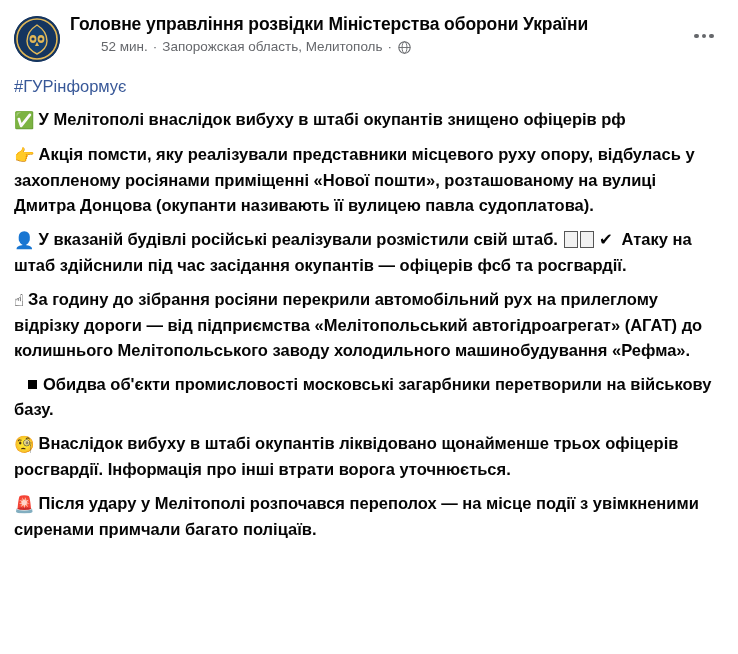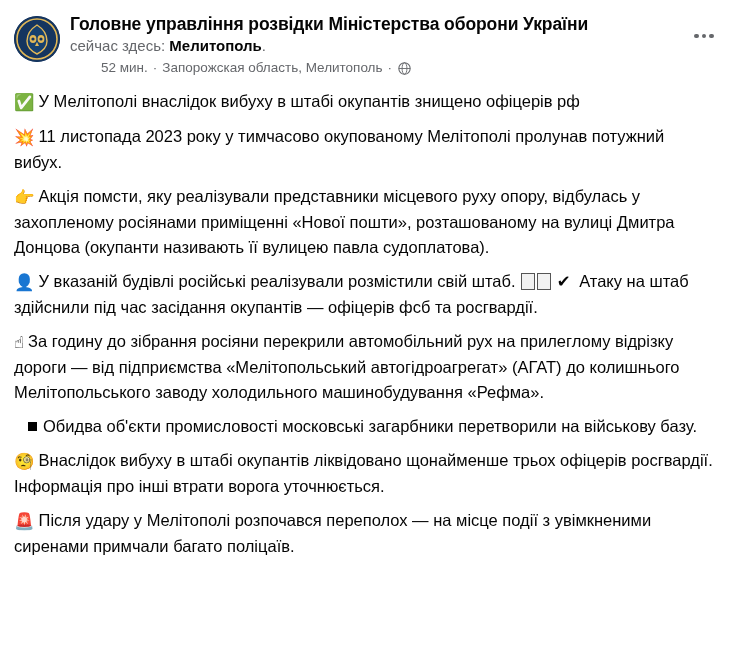--- a/index.html
+++ b/index.html
@@ -112,20 +112,21 @@
   .hashtag {
     color: #385898;
     font-size: 16.5px;
     line-height: 25px;
     display: block;
     margin-bottom: 8px;
   }
   .para {
     margin: 0 8px 9px 0;
     display: block;
+    font-weight: bold;
   }
   .emoji {
     font-family: "DejaVu Sans", "Liberation Sans", sans-serif;
     margin-right: 4px;
   }
   .box-emoji {
     display: inline-block;
     vertical-align: -1px;
   }
   .tofu {
@@ -159,24 +160,20 @@
         <path d="M23 9 C15 14 13 20 13 25 C13 31 17 35 23 38 C29 35 33 31 33 25 C33 20 31 14 23 9 Z" fill="#16406f" stroke="#e2b857" stroke-width="1.4"></path>
         <ellipse cx="19" cy="23" rx="3.4" ry="4" fill="#e2b857"></ellipse>
         <ellipse cx="27" cy="23" rx="3.4" ry="4" fill="#e2b857"></ellipse>
         <circle cx="19" cy="23" r="1.6" fill="#15355f"></circle>
         <circle cx="27" cy="23" r="1.6" fill="#15355f"></circle>
         <path d="M23 26 L21 30 L25 30 Z" fill="#e2b857"></path>
       </svg>
     </div>
     <div class="header-text">
       <div class="page-name">Головне управління розвідки Міністерства оборони України</div>
-      <div class="sub-line">
-        <span>сейчас здесь:</span>
-        <span class="place">Мелитополь</span><span>.</span>
-      </div>
       <div class="meta-line">
         <span>52 мин.</span>
         <span class="meta-dot">·</span>
         <span>Запорожская область, Мелитополь</span>
         <span class="meta-dot">·</span>
         <span class="globe-icon">
           <svg width="13" height="13" viewBox="0 0 16 16" aria-hidden="true">
             <circle cx="8" cy="8" r="7" fill="none" stroke="#65676b" stroke-width="1.3"></circle>
             <ellipse cx="8" cy="8" rx="3" ry="7" fill="none" stroke="#65676b" stroke-width="1.1"></ellipse>
             <line x1="1" y1="8" x2="15" y2="8" stroke="#65676b" stroke-width="1.1"></line>
@@ -185,28 +182,26 @@
       </div>
     </div>
     <div class="menu-dots">
       <span></span>
         <span></span>
         <span></span>
     </div>
   </div>
 
   <div class="body">
+    <span class="hashtag">#ГУРінформує</span>
 
     <p class="para">
       <span class="emoji box-emoji">✅</span><span>У Мелітополі внаслідок вибуху в штабі окупантів знищено офіцерів рф</span>
     </p>
 
-    <p class="para">
-      <span class="emoji box-emoji">💥</span><span>11 листопада 2023 року у тимчасово окупованому Мелітополі пролунав потужний вибух.</span>
-    </p>
 
     <p class="para">
       <span class="emoji box-emoji">👉</span><span>Акція помсти, яку реалізували представники місцевого руху опору, відбулась у захопленому росіянами приміщенні «Нової пошти», розташованому на вулиці Дмитра Донцова (окупанти називають її вулицею павла судоплатова).</span>
     </p>
 
     <p class="para">
       <span class="emoji box-emoji">👤</span><span>У вказаній будівлі російські реалізували розмістили свій штаб.</span>
       <span class="tofu"></span><span class="tofu"></span>
       <span class="emoji">✔</span>
       <span>Атаку на штаб здійснили під час засідання окупантів — офіцерів фсб та росгвардії.</span>

